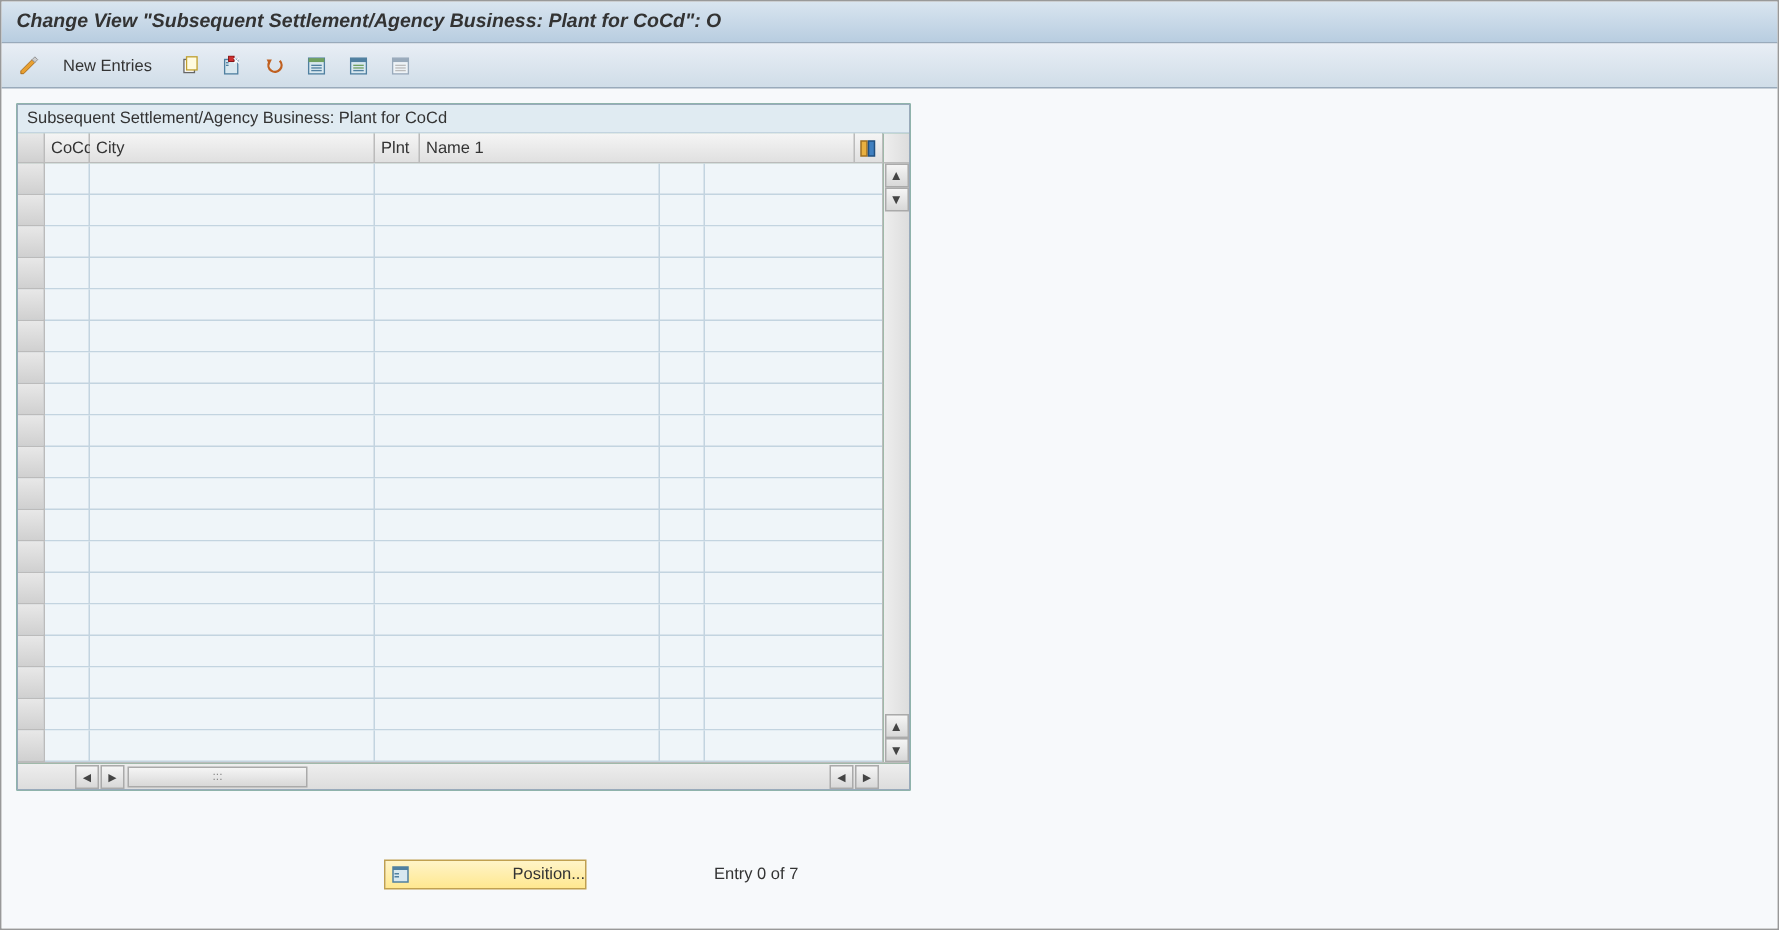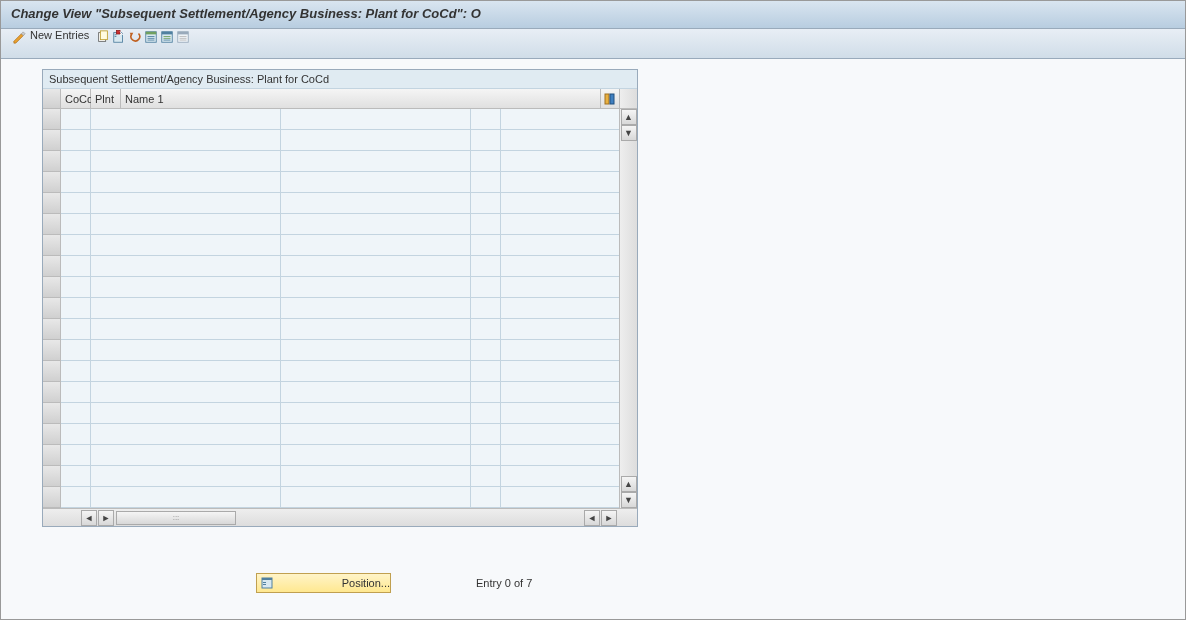--- a/index.html
+++ b/index.html
@@ -23,23 +23,23 @@
       font-weight: bold;
       font-style: italic;
       font-size: 13px;
       color: #333;
       border-bottom: 1px solid #9ab;
     }
     .toolbar {
       background: linear-gradient(#e8eef5, #d0dde8);
       height: 30px;
       display: flex;
-      align-items: flex-start;
+      align-items: center;
       padding: 0 10px;
-      gap: 0;
+      gap: 12px;
       border-bottom: 1px solid #9ab;
       position: relative;
     }
     .toolbar-icon {
       width: 16px;
       height: 16px;
       display: inline-flex;
       align-items: center;
       justify-content: center;
       cursor: pointer;
@@ -63,21 +63,20 @@
     }
     .content-area {
       background: #f7f9fb;
       padding: 10px;
       height: calc(100% - 58px);
     }
     .table-container {
       width: 596px;
       border: 1px solid #9ab;
       background: #15803d;
-      margin-left: 31px;
     }
     .table-title {
       font-size: 11px;
       padding: 3px 6px;
       background: #e0ebf2;
       color: #333;
       border-bottom: 1px solid #c3d4e0;
     }
     .table-wrapper {
       display: flex;
@@ -304,20 +303,21 @@
 </div>
 
 <div class="content-area">
   <div class="table-container">
     <div class="table-title">Subsequent Settlement/Agency Business: Plant for CoCd</div>
     <div class="table-wrapper">
       <div class="grid-area">
         <div class="header-row">
           <div class="row-selector-header"></div>
           <div class="header-cell c-cocd">CoCd</div>
+          <div class="header-cell c-city">City</div>
           <div class="header-cell c-plnt">Plnt</div>
           <div class="header-cell c-name1" style="flex:1">Name 1</div>
           <div class="config-cell">
             <svg width="12" height="12" viewBox="0 0 12 12">
                 <rect x="1" y="1" width="4" height="10" fill="#e8b040" stroke="#a07020"></rect>
                 <rect x="6" y="1" width="4" height="10" fill="#4080c0" stroke="#205080"></rect>
               </svg>
           </div>
         </div>
         <div class="data-body" id="data-body">

